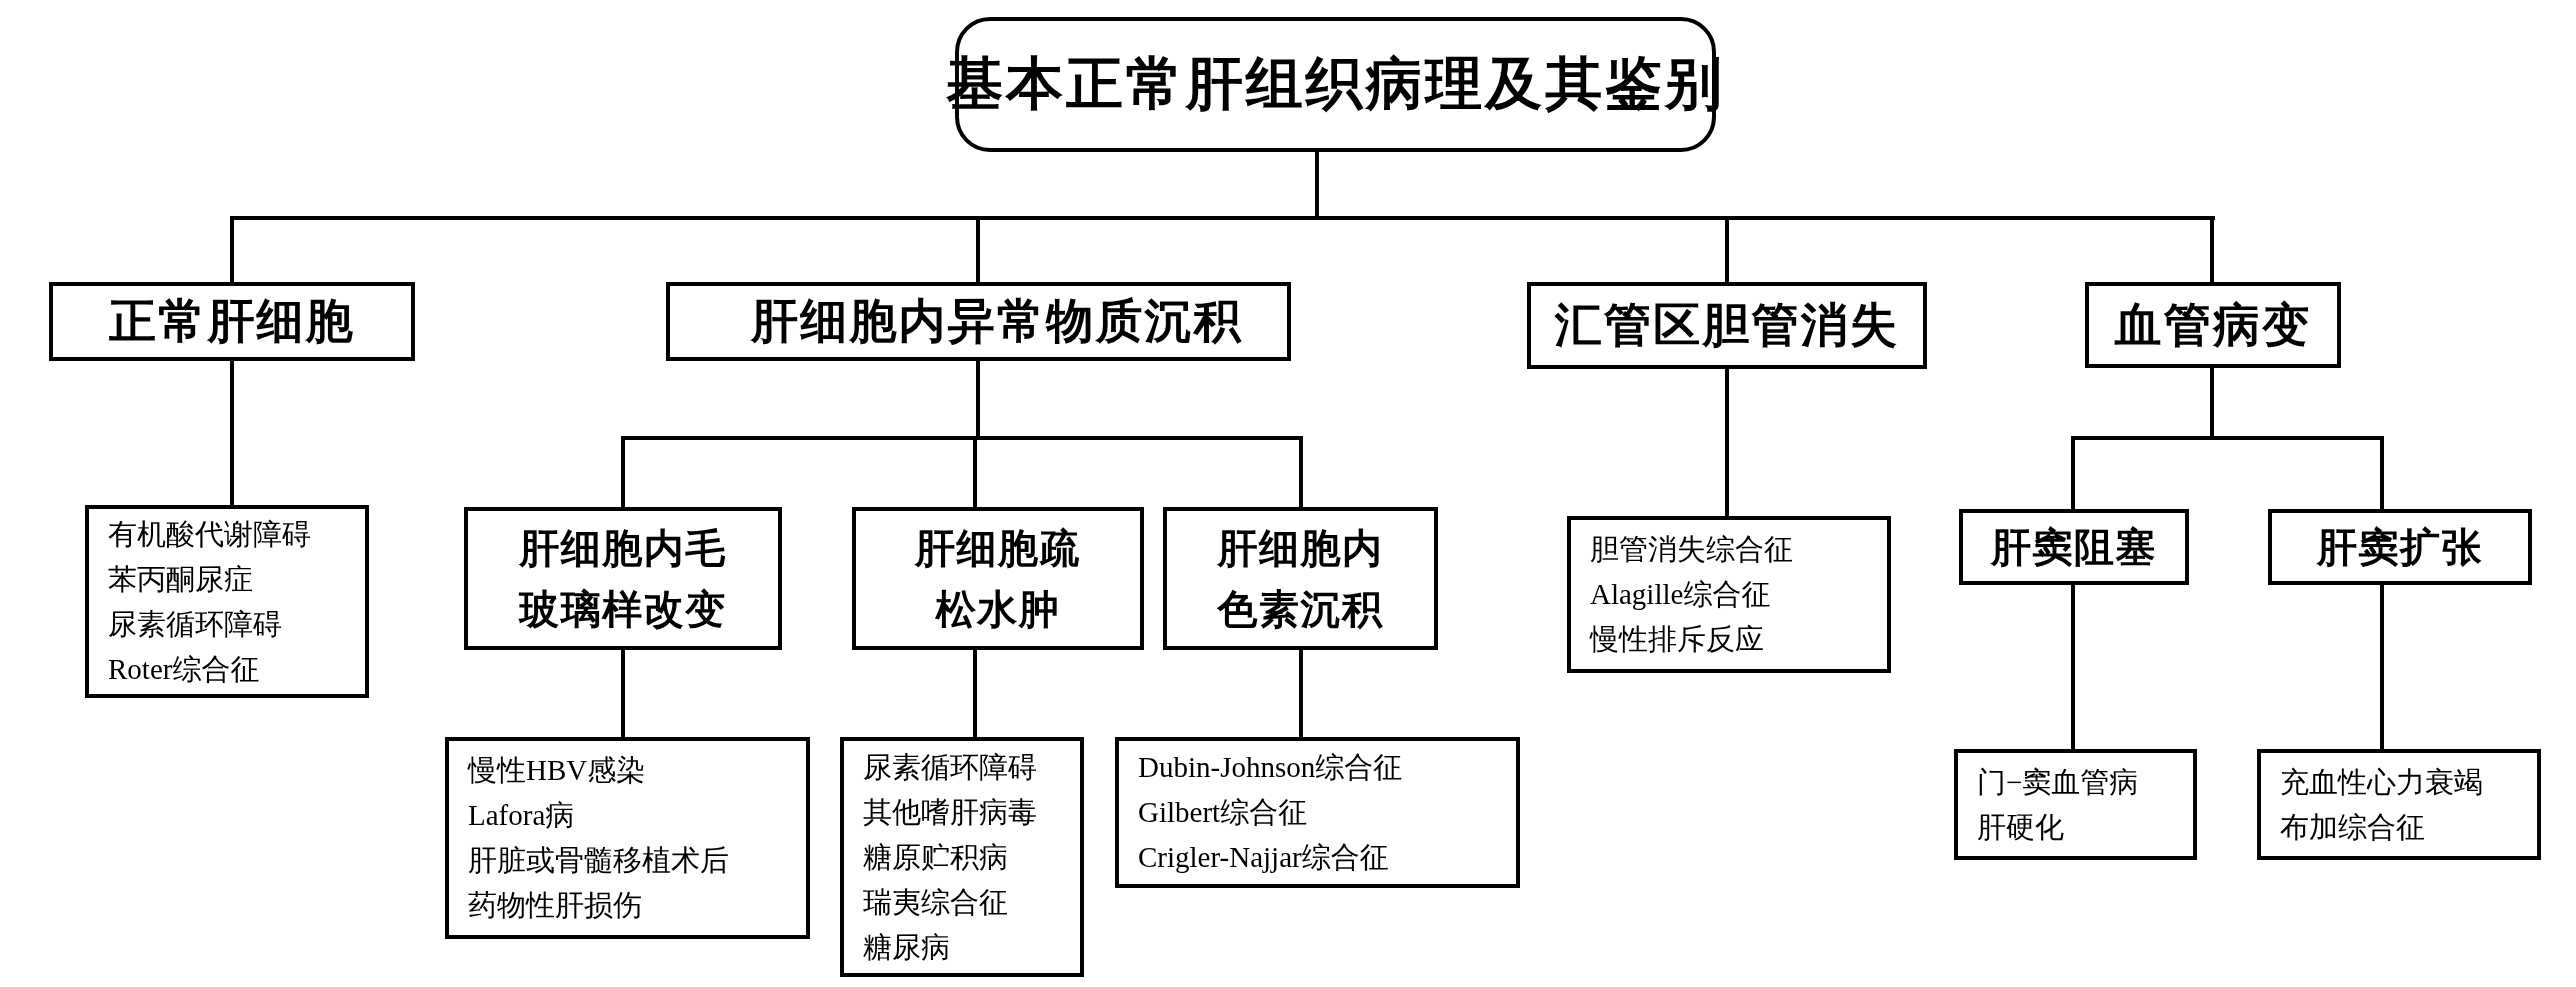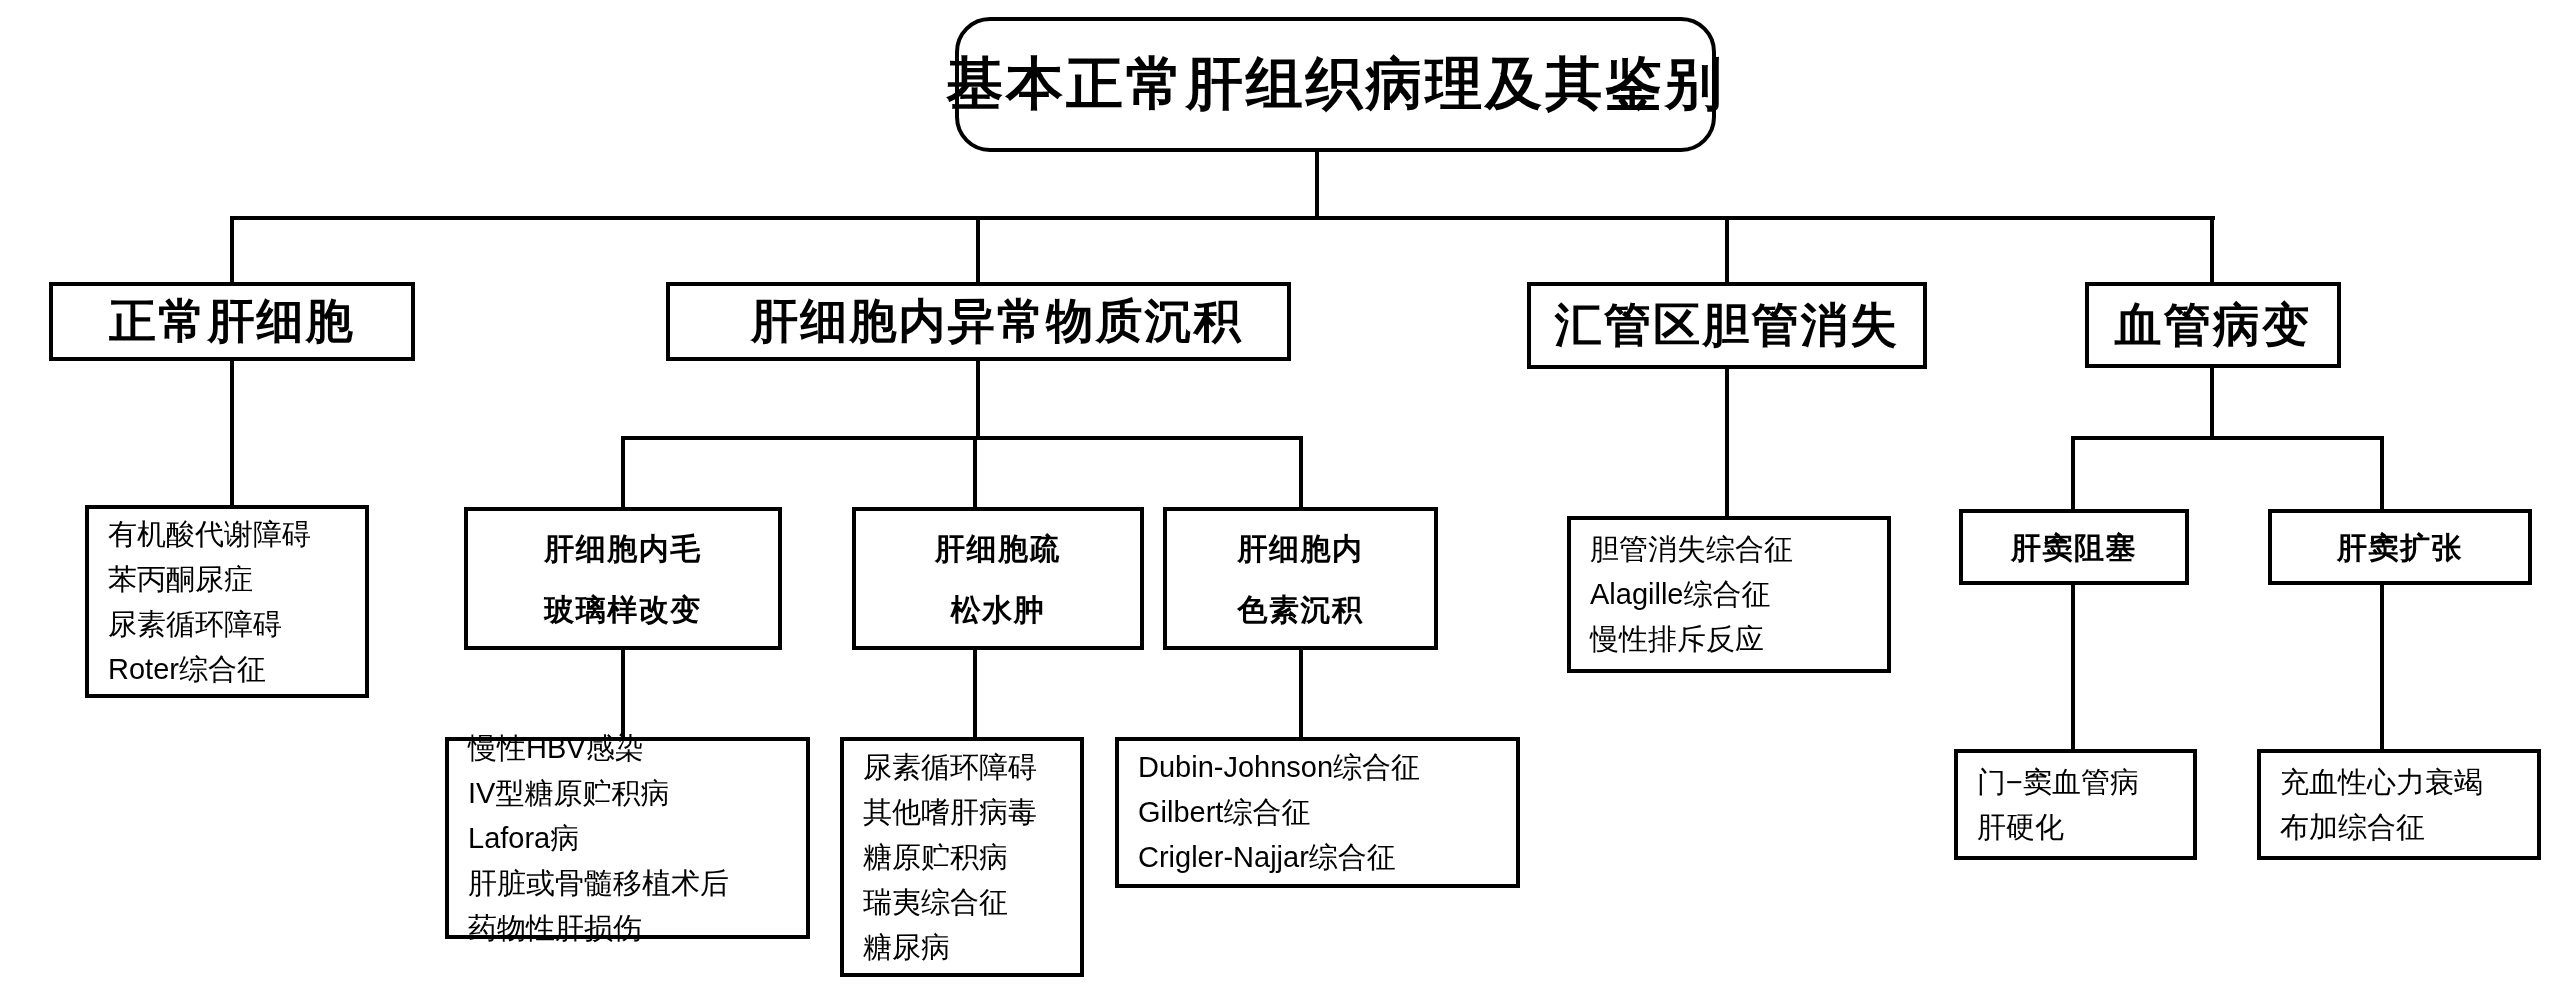--- a/index.html
+++ b/index.html
@@ -18,27 +18,28 @@
   }
   .box {
     position: absolute;
     background: #ffffff;
     border: 4.4px solid #000000;
     box-sizing: border-box;
     display: flex;
     flex-direction: column;
     justify-content: center;
     z-index: 2;
+    font-family: Liberation Serif, serif;
   }
   .heading { align-items: center; font-weight: bold; text-align: center; }
   .rounded { border-radius: 35px; }
   .list { align-items: flex-start; padding: 4.4px 14.5px 4.4px 19px; }
   .f-title { font-size: 57px; letter-spacing: 2.9px; }
   .f-l2 { font-size: 47px; letter-spacing: 2.2px; }
-  .f-l3 { font-size: 30px; line-height: 61px; letter-spacing: 1.5px; text-align: right; }
+  .f-l3 { font-size: 40px; line-height: 61px; letter-spacing: 1.5px; text-align: right; }
   .f-leaf { font-size: 29px; line-height: 45px; }
   .ln { white-space: nowrap; }
   .line {
     position: absolute;
     background: #000000;
     z-index: 1;
   }
 </style>
 </head>
 <body>
@@ -124,21 +125,20 @@
   <div class="box heading f-l3" style="left:1959px; top:509px; width:230px; height:76px;">
     <div class="ln">肝窦阻塞</div>
   </div>
 
   <div class="box heading f-l3" style="left:2268px; top:509px; width:264px; height:76px;">
     <div class="ln">肝窦扩张</div>
   </div>
 
   <div class="box list f-leaf" style="left:445px; top:737px; width:365px; height:202px;">
     <div class="ln">慢性HBV感染</div>
-    <div class="ln">IV型糖原贮积病</div>
     <div class="ln">Lafora病</div>
     <div class="ln">肝脏或骨髓移植术后</div>
     <div class="ln">药物性肝损伤</div>
   </div>
 
   <div class="box list f-leaf" style="left:840px; top:737px; width:244px; height:240px;">
     <div class="ln">尿素循环障碍</div>
     <div class="ln">其他嗜肝病毒</div>
     <div class="ln">糖原贮积病</div>
     <div class="ln">瑞夷综合征</div>

